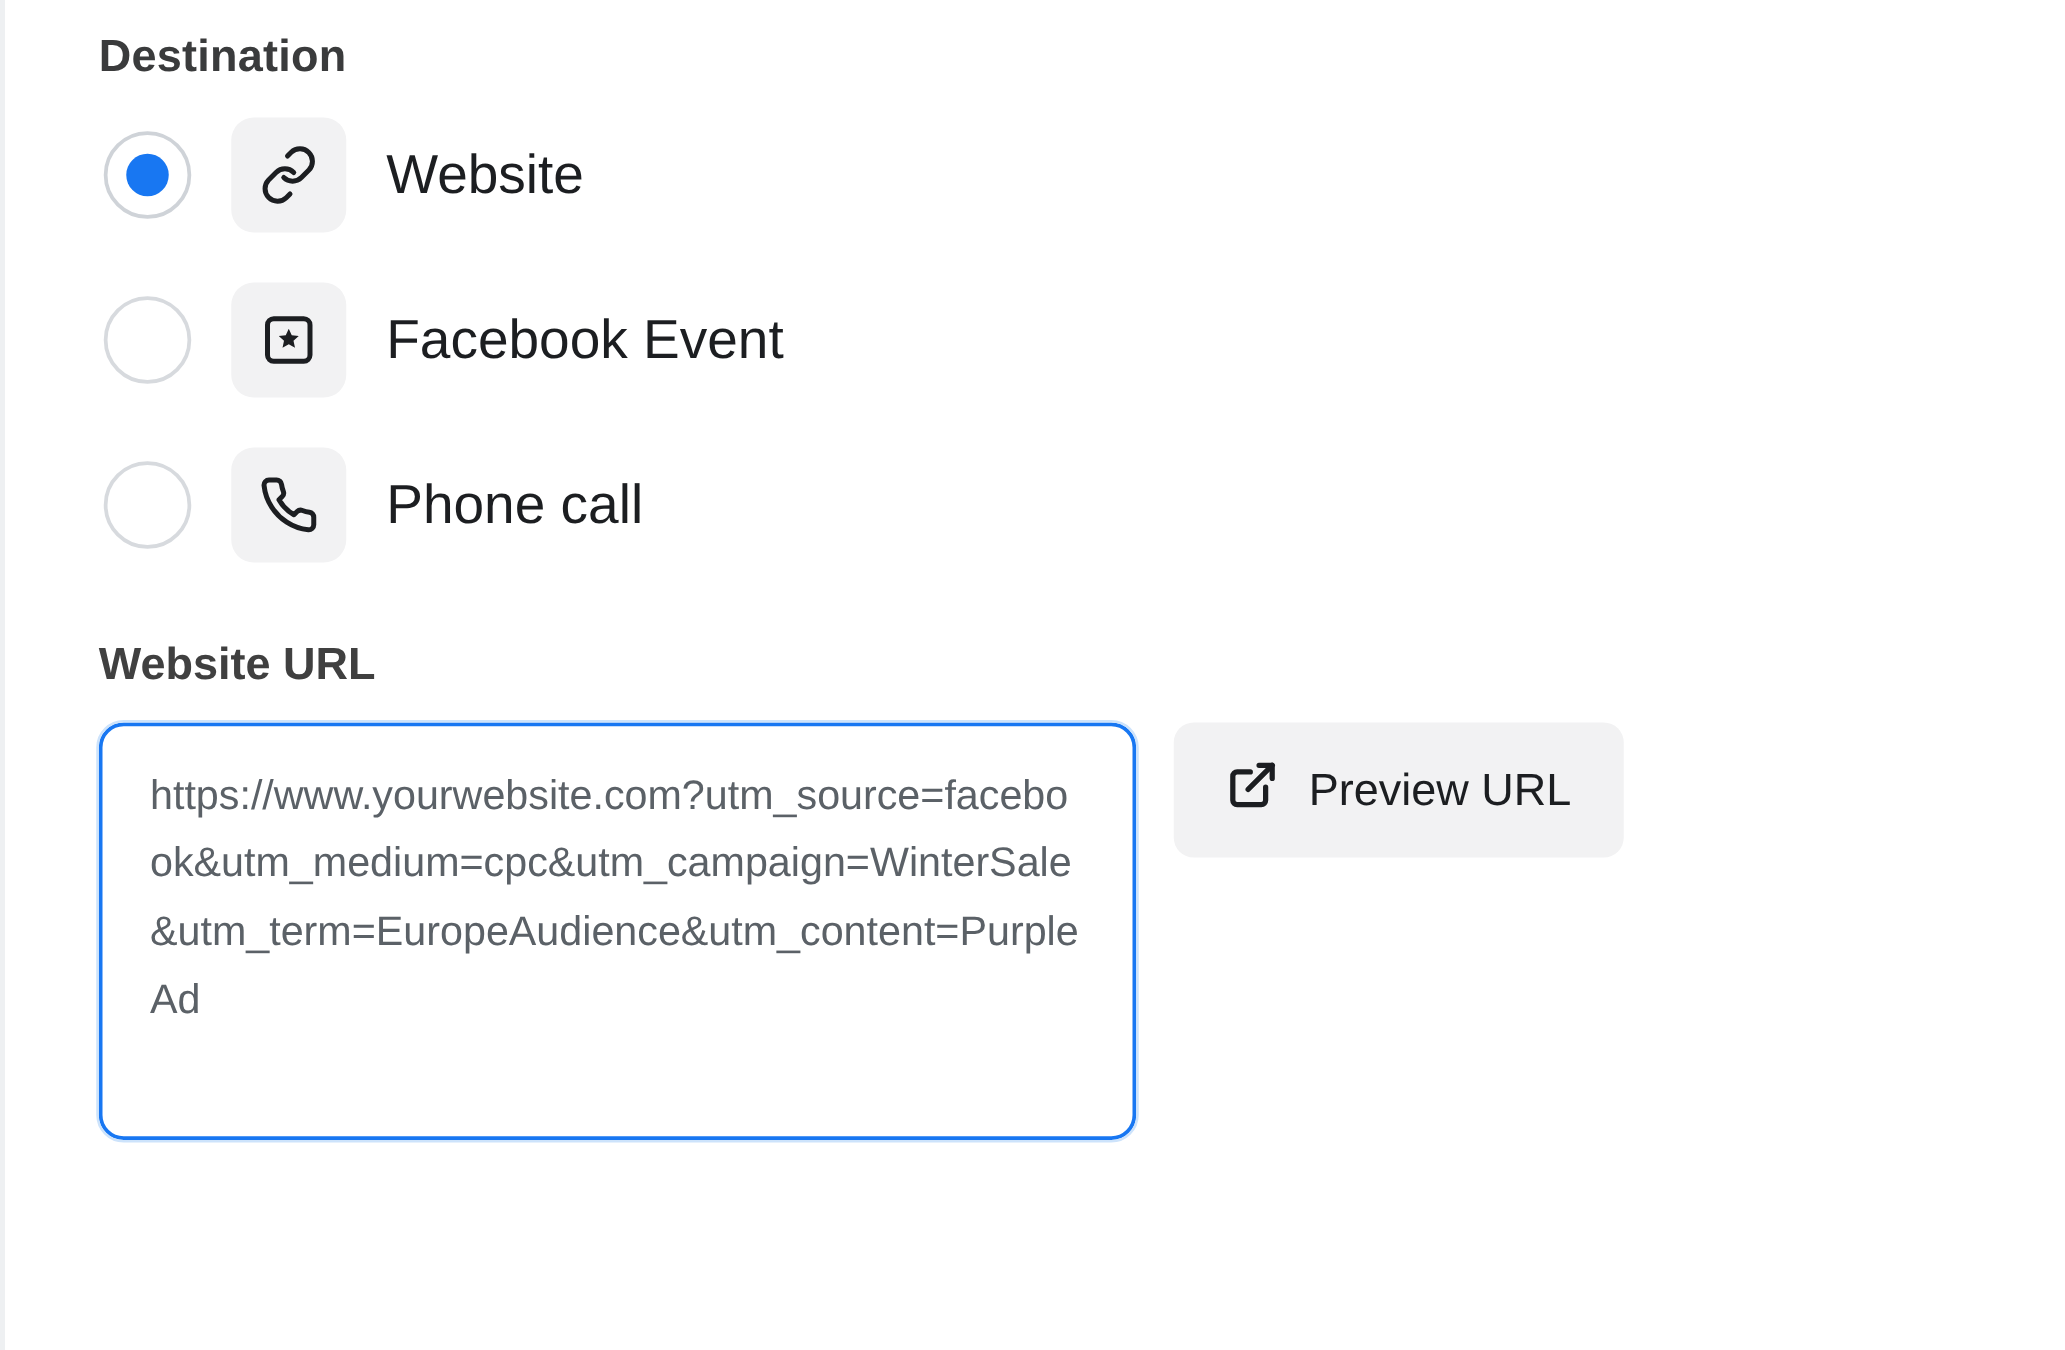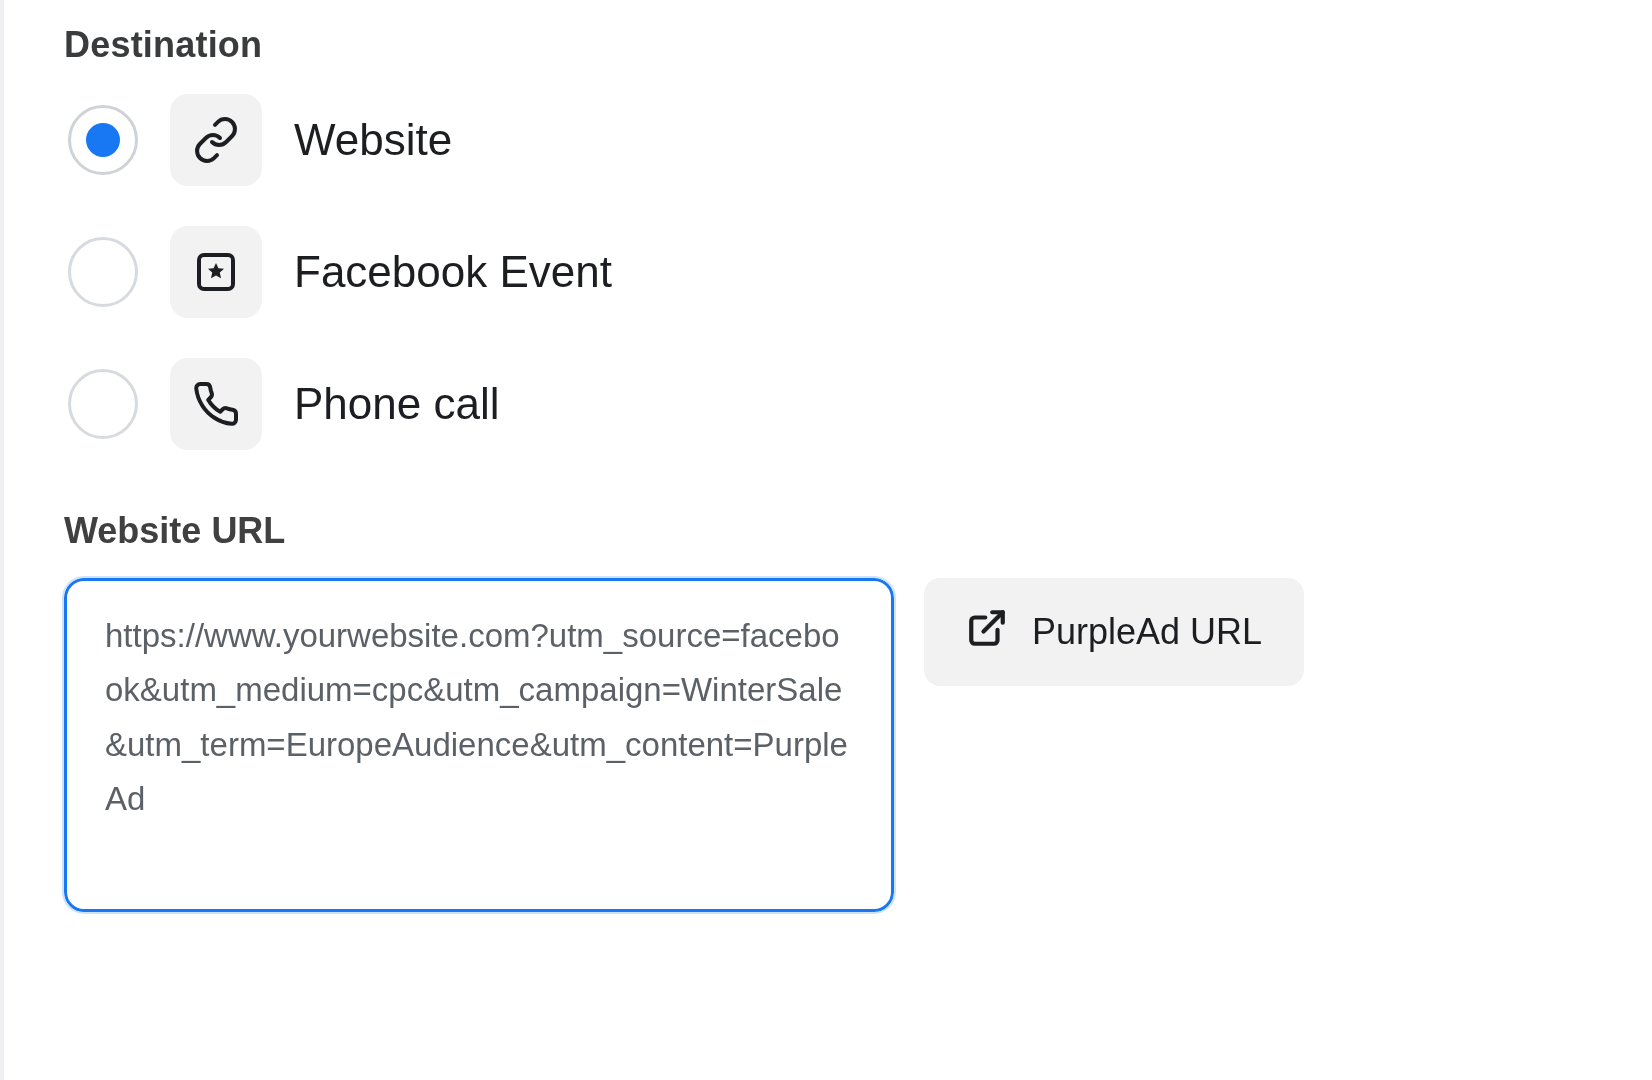--- a/index.html
+++ b/index.html
@@ -6,21 +6,21 @@
   html, body {
     margin: 0;
     padding: 0;
     width: 1652px;
     height: 1080px;
     background: #ffffff;
     font-family: -apple-system, BlinkMacSystemFont, "Segoe UI", Helvetica, Arial, sans-serif;
     color: #1c1e21;
   }
   .page {
-    padding: 24px 0 0 4px;
+    padding: 24px 0 0 19px;
     border-left: 4px solid #eef0f2;
     min-height: 100%;
   }
   .section-heading {
     font-size: 36px;
     font-weight: 700;
     color: #3a3b3c;
     margin: 0 0 28px 56px;
     letter-spacing: 0.2px;
   }
@@ -172,18 +172,18 @@
       <textarea class="url-input" rows="5" style="">https://www.yourwebsite.com?utm_source=facebook&amp;utm_medium=cpc&amp;utm_campaign=WinterSale&amp;utm_term=EuropeAudience&amp;utm_content=PurpleAd</textarea>
 
       <button class="preview-btn">
         <span>
           <svg viewBox="0 0 24 24" fill="none" stroke="#1c1e21" stroke-width="2.4" stroke-linecap="round" stroke-linejoin="round">
             <path d="M18 13v6a2 2 0 0 1-2 2H5a2 2 0 0 1-2-2V8a2 2 0 0 1 2-2h6"></path>
             <polyline points="15 3 21 3 21 9"></polyline>
             <line x1="10" y1="14" x2="21" y2="3"></line>
           </svg>
         </span>
-        <span>PurpleAd URL</span>
+        <span>Preview URL</span>
       </button>
     </div>
   </div>
 
 </div>
 
 </body></html>

